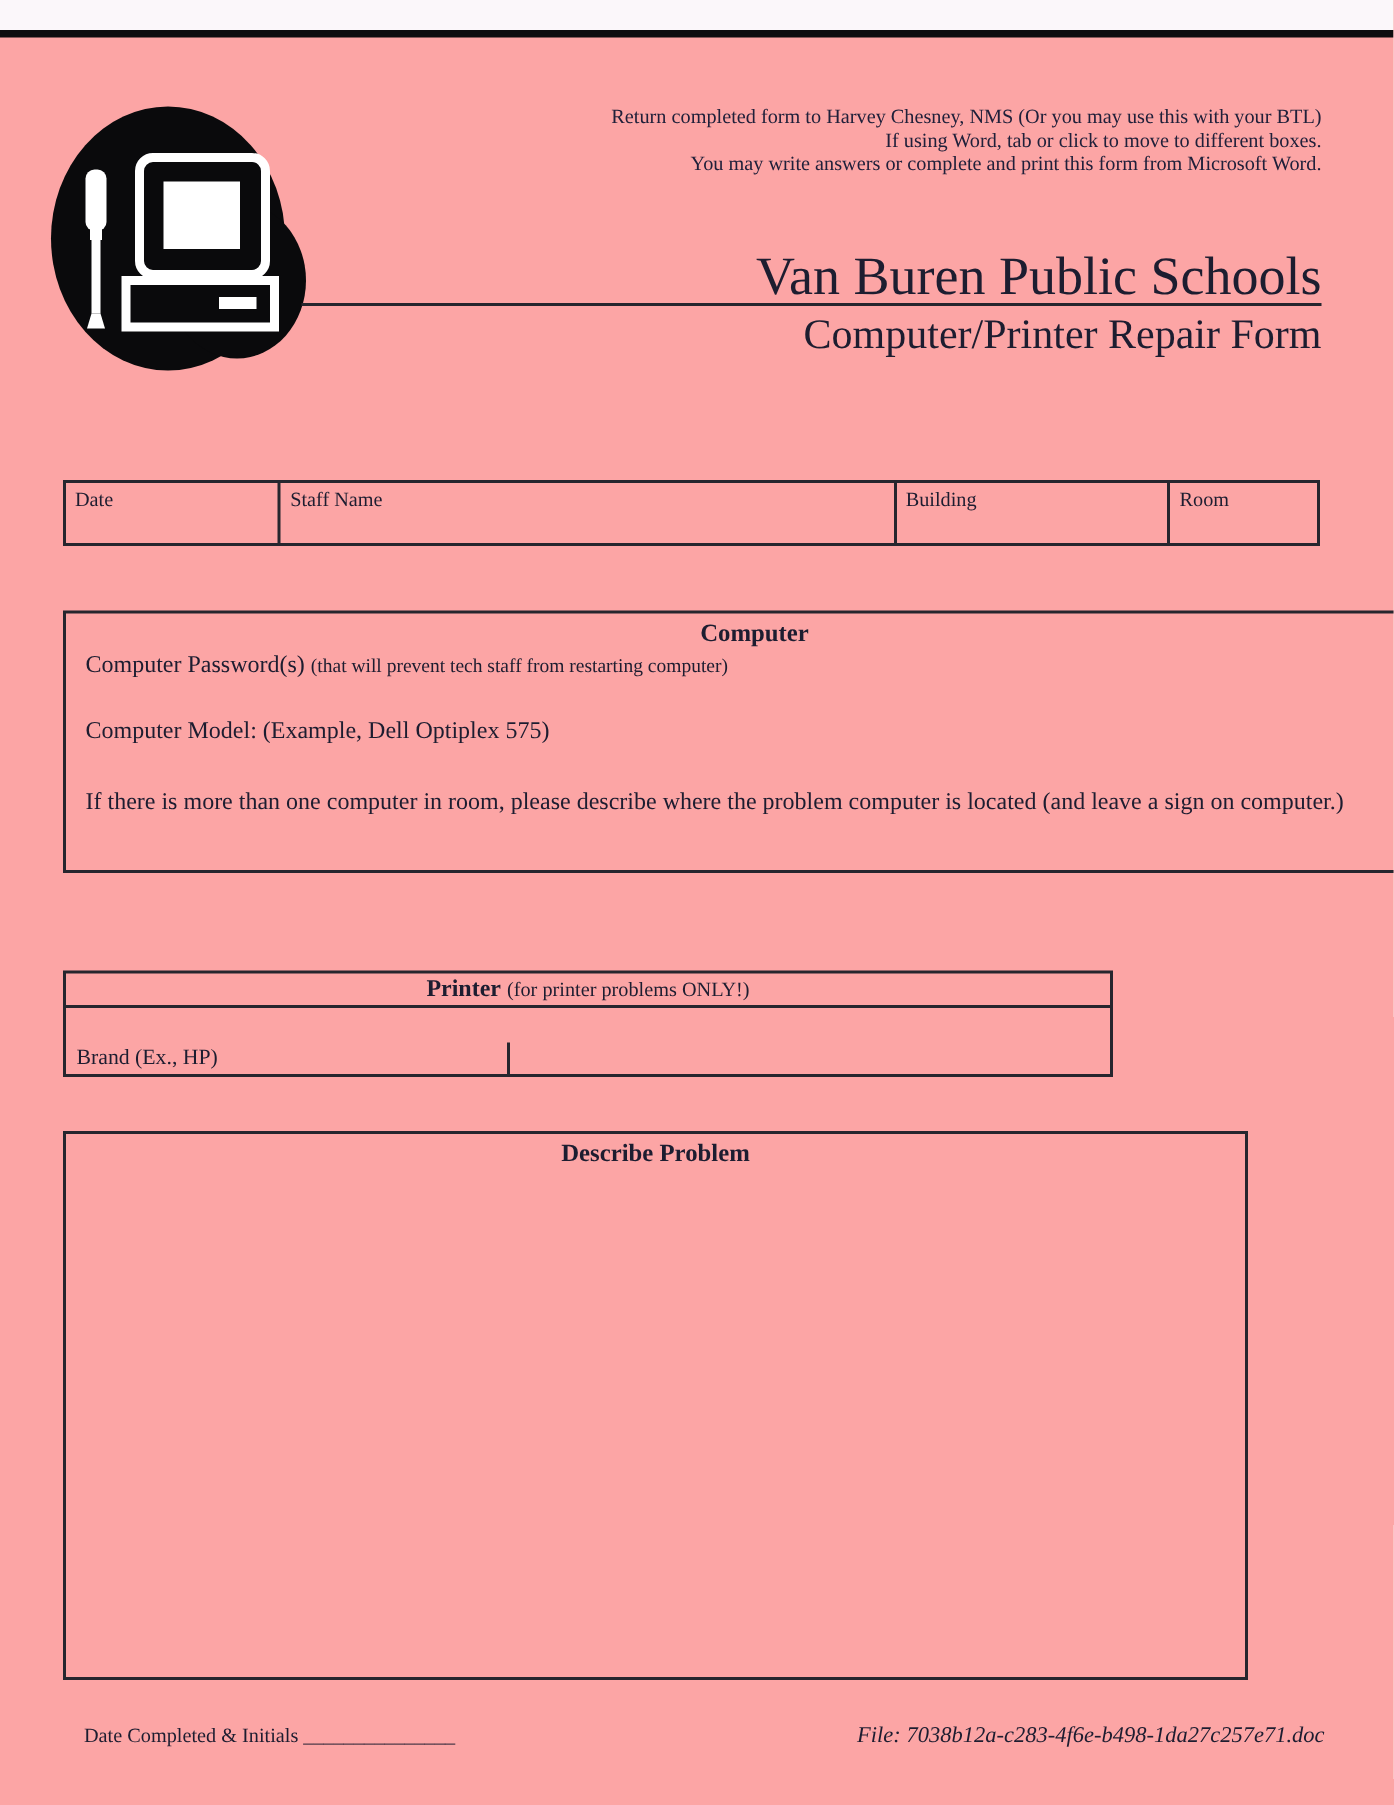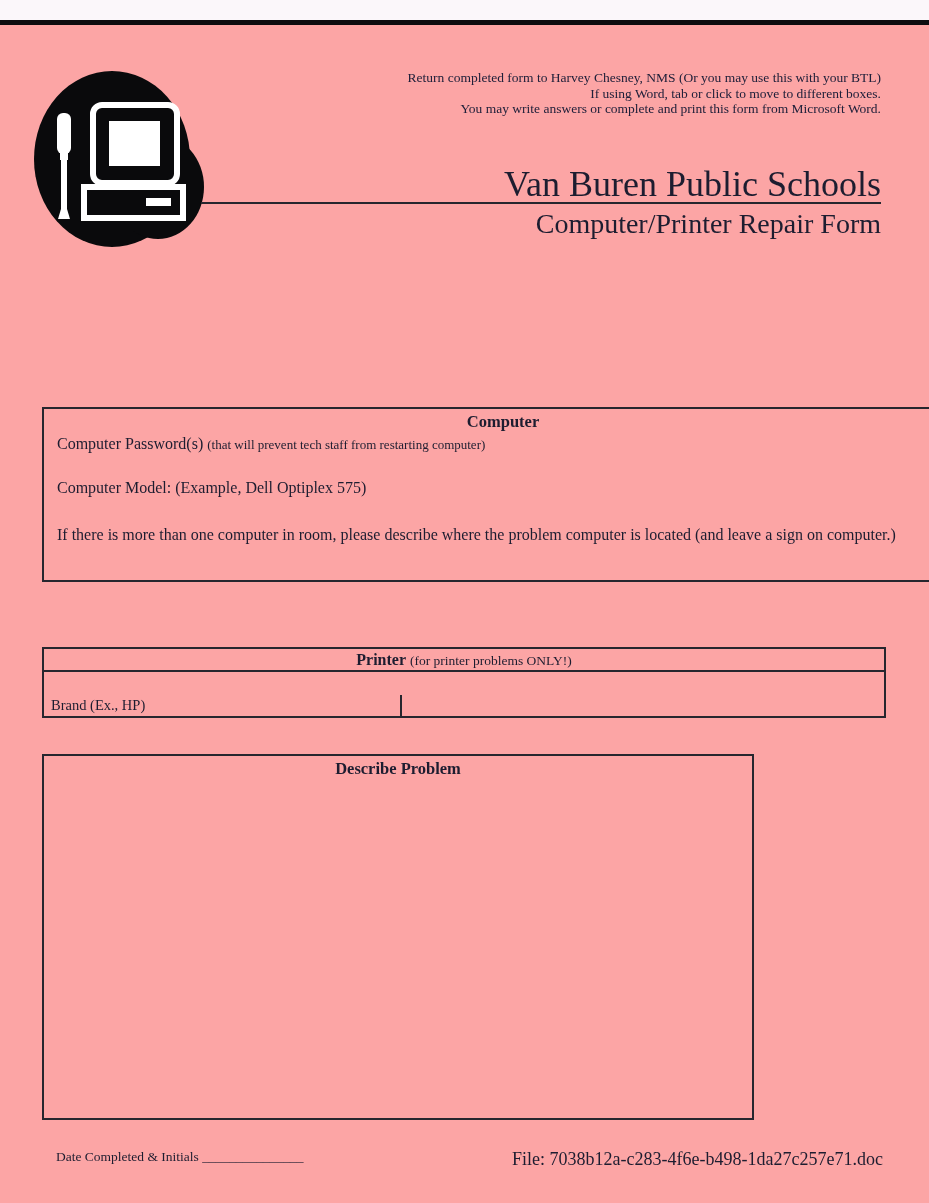--- a/index.html
+++ b/index.html
@@ -56,46 +56,46 @@
 
   .computer-box { left: 42px; top: 387px; width: 922px; height: 175px; }
   .c-line { padding: 0 13px; font-size: 16px; }
   .c-pass { margin-top: 3px; }
   .c-note { font-size: 13px; }
   .c-model { margin-top: 26px; }
   .c-loc { margin-top: 27px; line-height: 22px; padding-right: 16px; }
 
   
   .printer-table {
-    position: absolute; left: 42px; top: 627px; width: 844px;
+    position: absolute; left: 42px; top: 627px; width: 700px;
     border: 2px solid #26262e;
   }
   .printer-header {
     text-align: center; height: 23px; line-height: 22px;
     border-bottom: 2px solid #26262e;
   }
   .printer-title { font-weight: bold; font-size: 16px; }
   .printer-note { font-size: 13.5px; }
   .printer-body { display: flex; height: 44px; align-items: flex-end; }
   .printer-cell { padding: 2px 7px; font-size: 14.5px; }
   .printer-cell.brand { width: 42.6%; border-right: 2px solid #26262e; }
   .printer-cell.model { width: 57.4%; }
 
   
-  .problem-box { left: 42px; top: 734px; width: 712px; height: 366px; }
+  .problem-box { left: 42px; top: 734px; width: 790px; height: 366px; }
   .problem-sub { text-align: center; font-size: 15px; margin-top: 1px; }
 
   
   .footer-left {
     position: absolute; left: 56px; top: 1129px;
     font-size: 13.5px; white-space: nowrap;
   }
   .footer-right {
     position: absolute; right: 46px; top: 1129px;
-    font-size: 18px; white-space: nowrap;
+    font-size: 15px; white-space: nowrap; font-style: italic;
   }
 </style>
 </head>
 <body>
 
 <div class="page">
 
   <div class="topbar"></div>
 
   <div class="logo">
@@ -119,20 +119,34 @@
   <div class="instructions">
     <div>Return completed form to Harvey Chesney, NMS (Or you may use this with your BTL)</div>
     <div>If using Word, tab or click to move to different boxes.</div>
     <div>You may write answers or complete and print this form from Microsoft Word.</div>
   </div>
 
   <div class="title-line1">Van Buren Public Schools</div>
   <div class="title-rule"></div>
   <div class="title-line2">Computer/Printer Repair Form</div>
 
+  <div class="info-table">
+    <div class="info-cell" style="width:17.2%">
+      <span>Date</span>
+    </div>
+    <div class="info-cell" style="width:49.2%">
+      <span>Staff Name</span>
+    </div>
+    <div class="info-cell" style="width:21.9%">
+      <span>Building</span>
+    </div>
+    <div class="info-cell" style="width:11.7%">
+      <span>Room</span>
+    </div>
+  </div>
 
   <div class="box computer-box">
     <div class="box-title">Computer</div>
     <div class="c-line c-pass">
       <span>Computer Password(s)</span>
       <span class="c-note">(that will prevent tech staff from restarting computer)</span>
     </div>
     <div class="c-line c-model">
       <span>Computer Model: (Example, Dell Optiplex 575)</span>
     </div>

